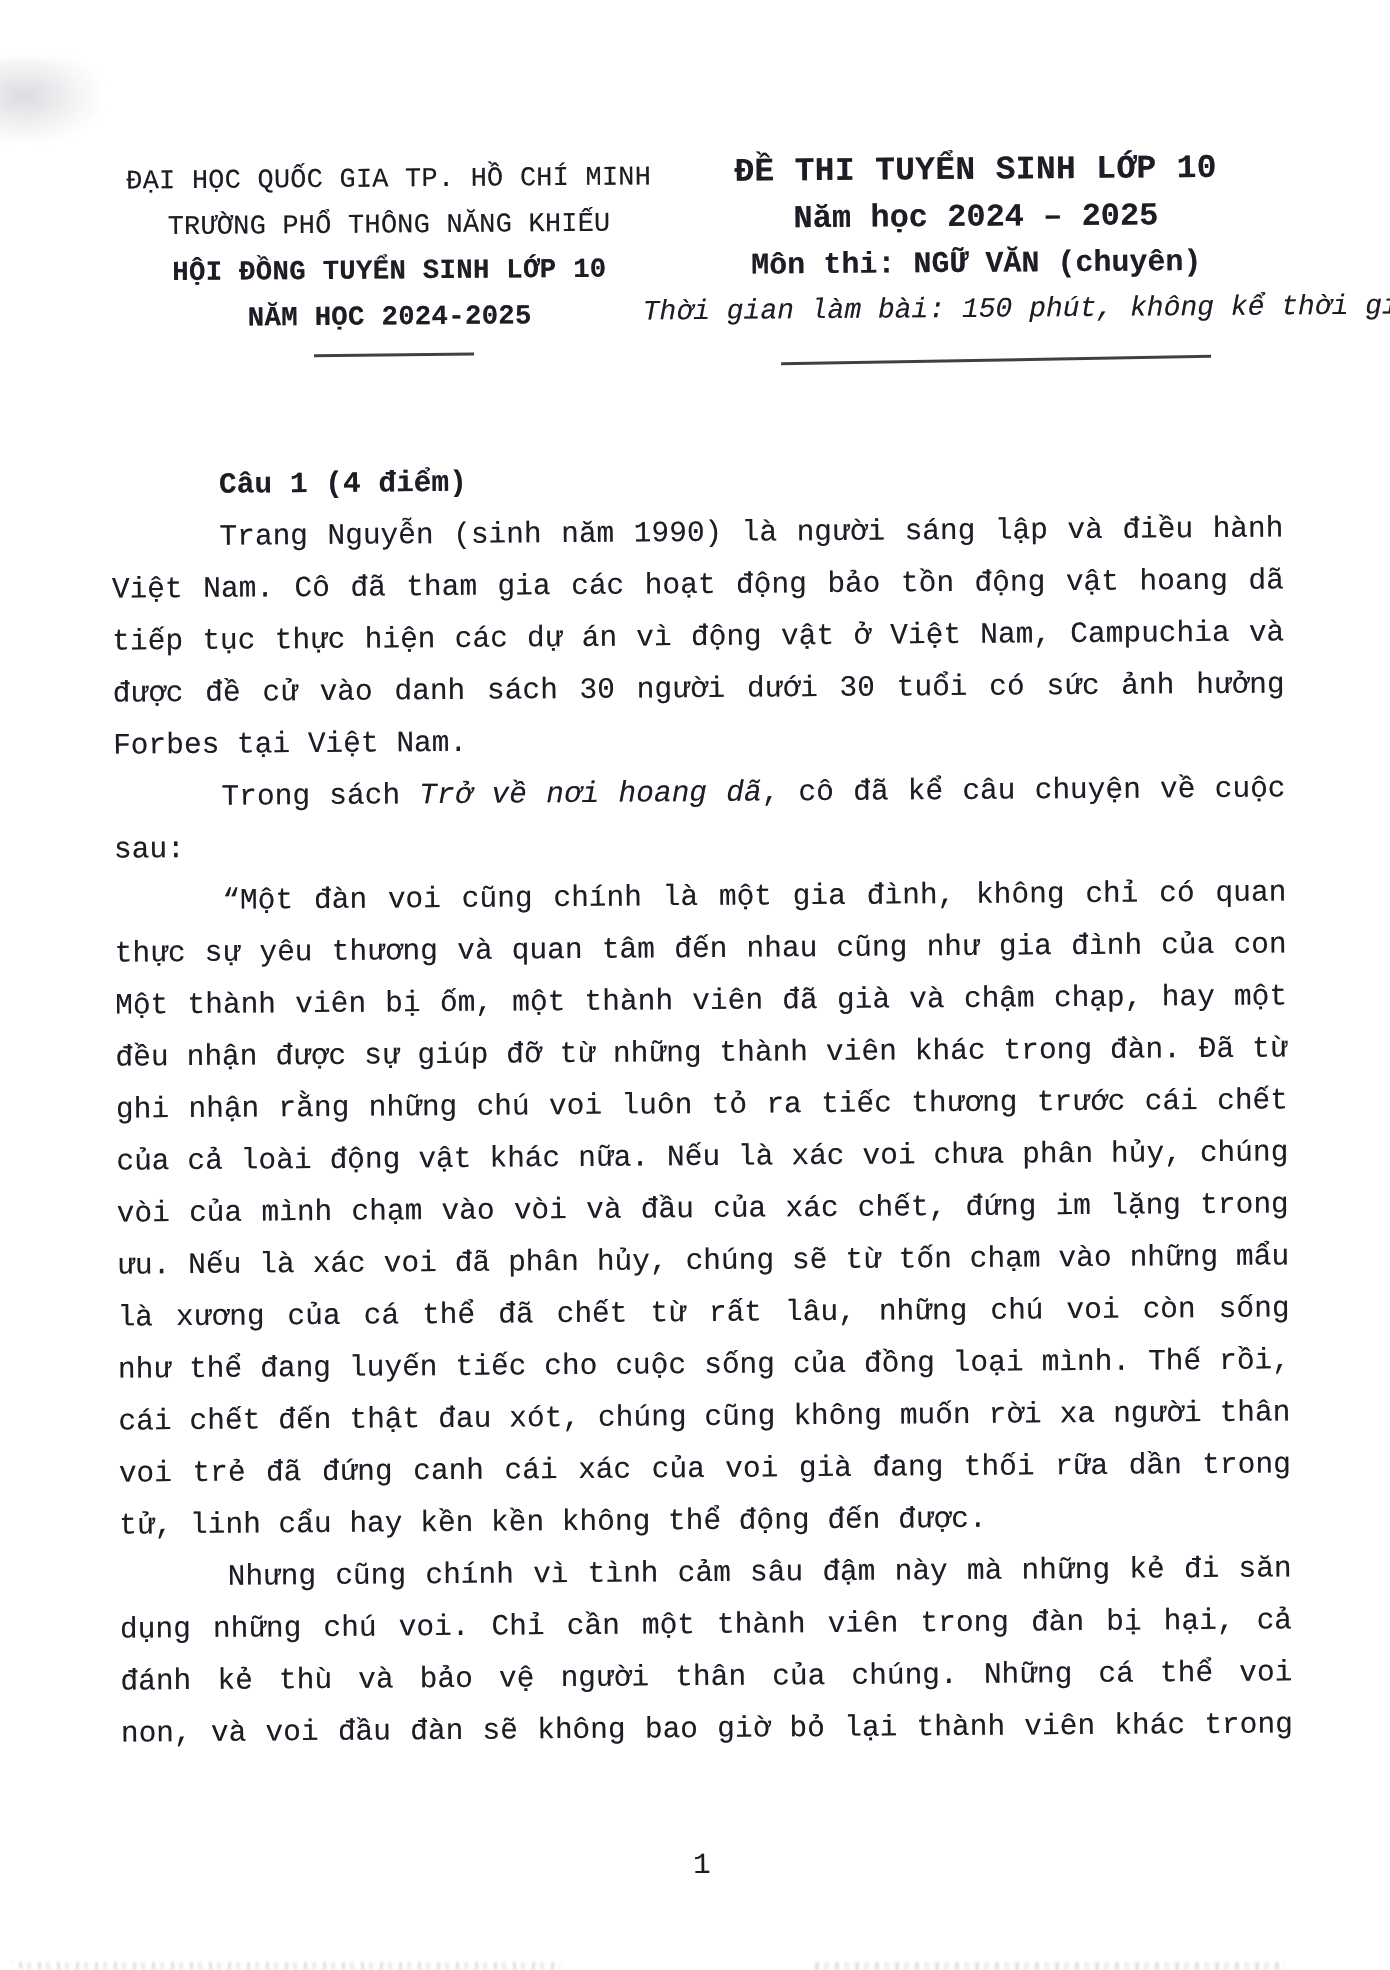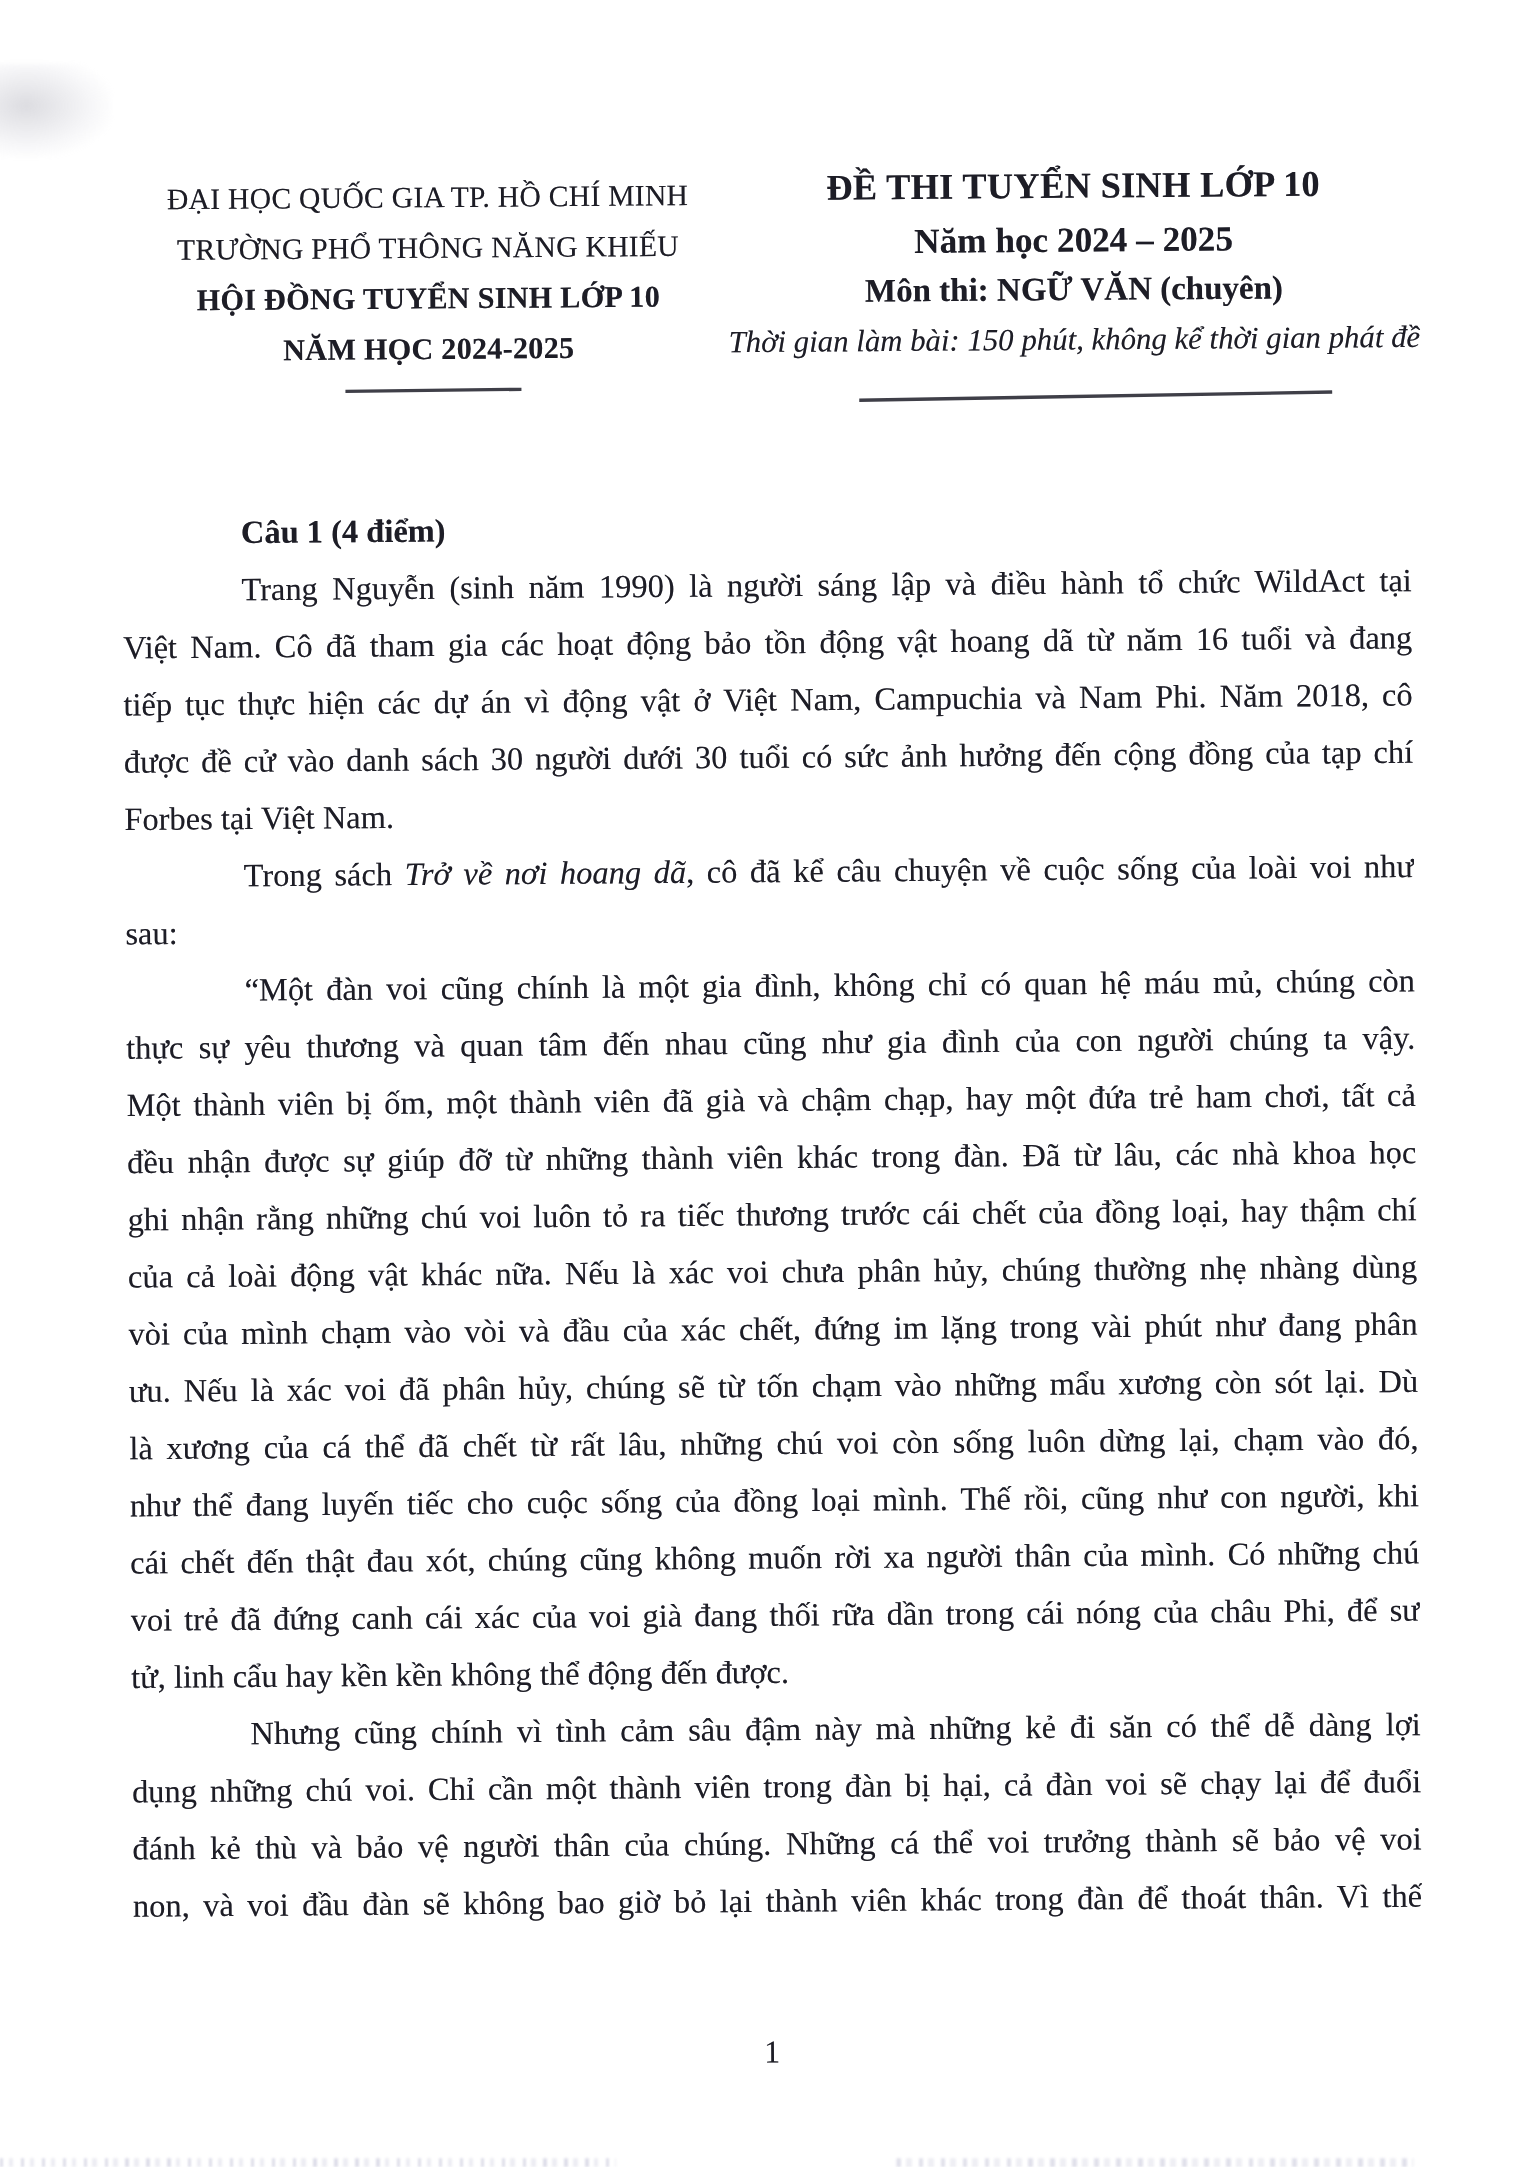--- a/index.html
+++ b/index.html
@@ -2,23 +2,24 @@
 <html lang="vi"><head>
 <meta charset="utf-8">
 <style>
   * { margin:0; padding:0; box-sizing:border-box; }
   html, body { width:1390px; height:1970px; }
   body { background:#ffffff; }
 
   .page {
     position:relative; width:1390px; height:1970px;
     background:#ffffff; overflow:hidden;
-    font-family:Liberation Serif, serif;
+    font-family:Liberation Mono, monospace;
     color:#1d1d26;
     text-shadow:0 0 0.6px rgba(29,29,40,0.5);
+    border-radius:29px;
   }
   .tilt { position:absolute; inset:0; transform:rotate(-0.45deg); transform-origin:50% 50%; }
 
   
   .hdr-left {
     position:absolute; left:112px; top:154px; width:566px;
     text-align:center; font-size:27px; line-height:46px; letter-spacing:0.2px;
     white-space:nowrap;
   }
   .hdr-left .b { font-weight:bold; font-size:27.5px; }

